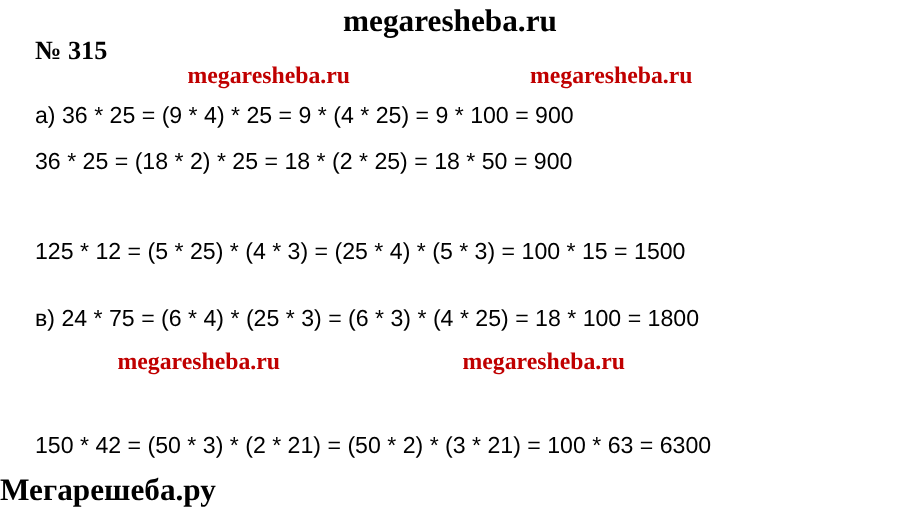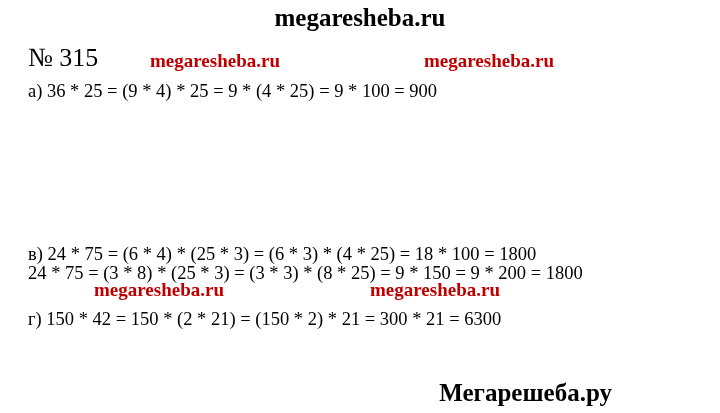--- a/index.html
+++ b/index.html
@@ -30,64 +30,65 @@
     font-weight: bold;
     font-size: 25px;
     color: #000000;
     letter-spacing: 0px;
   }
   .wm-bottom {
     position: absolute;
     bottom: 6px;
     left: 0;
     width: 612px;
-    text-align: right;
+    text-align: left;
     font-family: "Liberation Serif", serif;
     font-weight: bold;
     font-size: 25px;
     color: #000000;
   }
   .wm-red {
     position: absolute;
     font-family: "Liberation Serif", serif;
     font-weight: bold;
     font-size: 19px;
     color: #c00000;
     white-space: nowrap;
   }
   .task-number {
     position: absolute;
     left: 28px;
-    top: 43px;
+    top: 28px;
     font-family: "Liberation Serif", serif;
-    font-weight: normal;
-    font-size: 26px;
+    font-weight: bold;
+    font-size: 21px;
   }
   .line {
     position: absolute;
     left: 28px;
     font-size: 18.5px;
-    font-family: Liberation Serif, serif;
+    font-family: Liberation Sans, sans-serif;
     white-space: nowrap;
     color: #000000;
   }
 </style>
 </head>
 <body>
 
 <div class="page">
 
   <div class="wm-top">megaresheba.ru</div>
 
   <div class="task-number">№ 315</div>
 
   <div class="line" style="top:81px">а) 36 * 25 = (9 * 4) * 25 = 9 * (4 * 25) = 9 * 100 = 900</div>
+  <div class="line" style="top:118px">36 * 25 = (18 * 2) * 25 = 18 * (2 * 25) = 18 * 50 = 900</div>
+  <div class="line" style="top:190px">125 * 12 = (5 * 25) *  (4 * 3) = (25 * 4) * (5 * 3) = 100 * 15 = 1500</div>
   <div class="line" style="top:244px">в) 24 * 75 = (6 * 4) * (25 * 3) = (6 * 3) * (4 * 25) = 18 * 100 = 1800</div>
-  <div class="line" style="top:263px">24 * 75 = (3 * 8) * (25 * 3) = (3 * 3) * (8 * 25) = 9 * 150 = 9 * 200 = 1800</div>
-  <div class="line" style="top:309px">г) 150 * 42 = 150 * (2 * 21) = (150 * 2) * 21 = 300 * 21 = 6300</div>
+  <div class="line" style="top:345px">150 * 42 = (50 * 3) * (2 * 21) = (50 * 2) * (3 * 21) = 100 * 63 = 6300</div>
 
   <div class="wm-red" style="left:150px; top:50px">megaresheba.ru</div>
   <div class="wm-red" style="left:424px; top:50px">megaresheba.ru</div>
   <div class="wm-red" style="left:94px;  top:279px">megaresheba.ru</div>
   <div class="wm-red" style="left:370px; top:279px">megaresheba.ru</div>
 
   <div class="wm-bottom">Мегарешеба.ру</div>
 
 </div>
 

